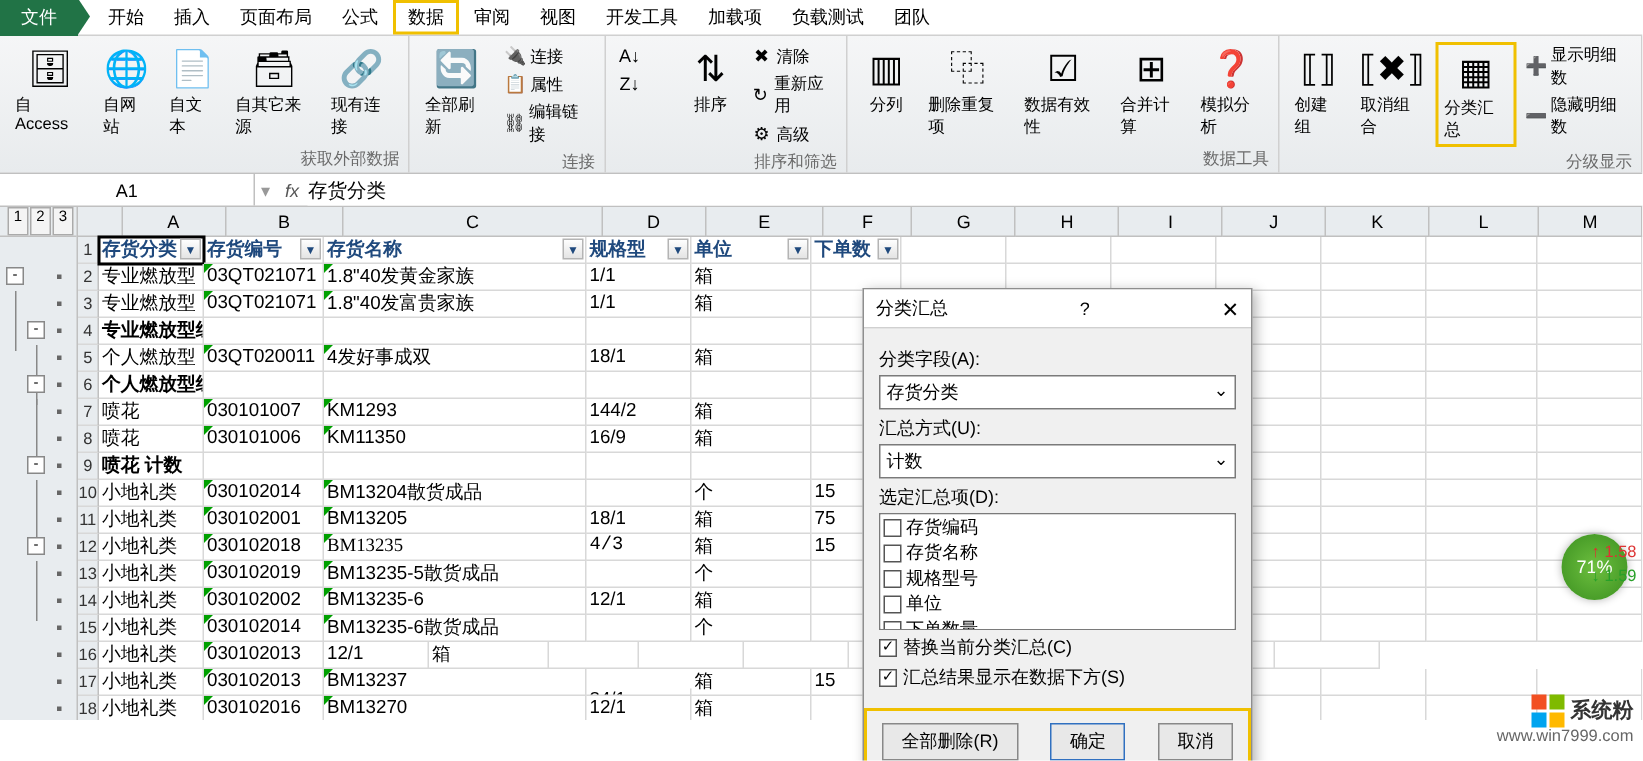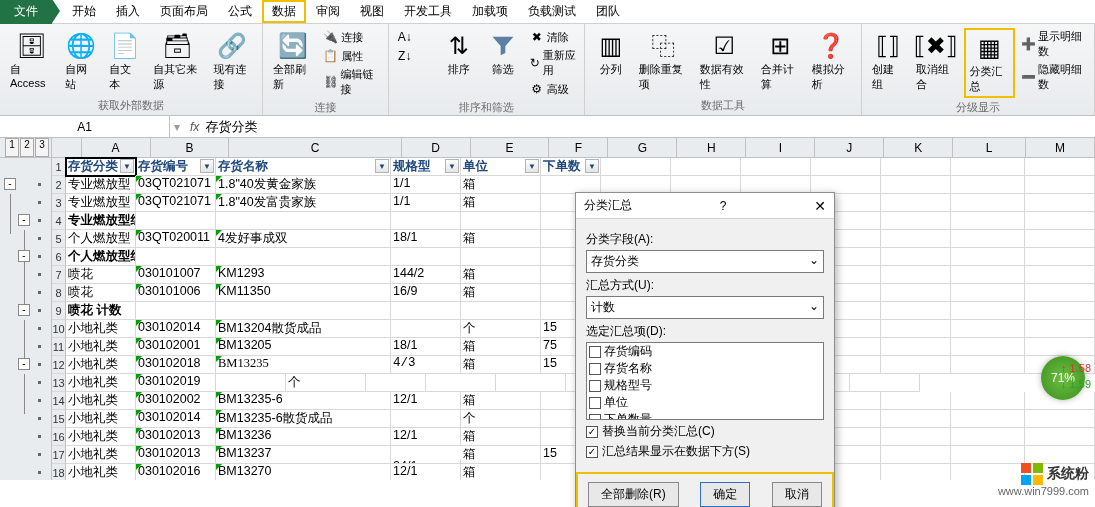--- a/index.html
+++ b/index.html
@@ -87,21 +87,21 @@
   display: flex;
   align-items: center;
   justify-content: center;
   font-size: 24px;
 }
 .ribbon-icon.small {
   width: 16px; height: 16px;
   font-size: 12px;
 }
 .ribbon-group-label {
-  text-align: center;
+  text-align: right;
   color: #6a6a6a;
   font-size: 11px;
   padding-top: 2px;
 }
 .highlight-box {
   border: 2px solid #f0c000;
 }
 .formula-bar {
   display: flex;
   align-items: center;
@@ -463,28 +463,20 @@
         <div class="ribbon-btn small">
             <div class="ribbon-icon small">A↓</div>
           </div>
         <div class="ribbon-btn small">
             <div class="ribbon-icon small">Z↓</div>
           </div>
       </div>
       <div class="ribbon-btn">
           <div class="ribbon-icon">⇅</div>
           <span>排序</span>
-        </div>
-      <div class="ribbon-btn">
-          <div class="ribbon-icon">
-            <svg width="28" height="28" viewBox="0 0 24 24">
-              <path fill="#5b7fa6" d="M3 4h18l-7 8v6l-4 2v-8z"></path>
-            </svg>
-          </div>
-          <span>筛选</span>
         </div>
       <div class="ribbon-btn-col">
         <div class="ribbon-btn small">
             <div class="ribbon-icon small">✖</div>
             <span>清除</span>
           </div>
         <div class="ribbon-btn small">
             <div class="ribbon-icon small">↻</div>
             <span>重新应用</span>
           </div>
@@ -808,20 +800,21 @@
             <div class="cell" style="width: 70px; position: relative;"></div>
             <div class="cell" style="width: 70px; position: relative;"></div>
             <div class="cell" style="width: 70px; position: relative;"></div>
             <div class="cell" style="width: 70px; position: relative;"></div>
             <div class="cell" style="width: 74px; position: relative;"></div>
             <div class="cell" style="width: 70px; position: relative;"></div>
           </div>
           <div class="grid-row">
             <div class="cell" style="width: 70px; position: relative;">小地礼类</div>
             <div class="cell" style="width: 80px; position: relative;">030102019<div class="green-tri"></div></div>
+            <div class="cell" style="width: 175px; position: relative;">BM13235-5散货成品<div class="green-tri"></div></div>
             <div class="cell" style="width: 70px; position: relative;"></div>
             <div class="cell" style="width: 80px; position: relative;">个</div>
             <div class="cell" style="width: 60px; position: relative;"></div>
             <div class="cell" style="width: 70px; position: relative;"></div>
             <div class="cell" style="width: 70px; position: relative;"></div>
             <div class="cell" style="width: 70px; position: relative;"></div>
             <div class="cell" style="width: 70px; position: relative;"></div>
             <div class="cell" style="width: 70px; position: relative;"></div>
             <div class="cell" style="width: 74px; position: relative;"></div>
             <div class="cell" style="width: 70px; position: relative;"></div>
@@ -852,21 +845,20 @@
             <div class="cell" style="width: 70px; position: relative;"></div>
             <div class="cell" style="width: 70px; position: relative;"></div>
             <div class="cell" style="width: 70px; position: relative;"></div>
             <div class="cell" style="width: 70px; position: relative;"></div>
             <div class="cell" style="width: 74px; position: relative;"></div>
             <div class="cell" style="width: 70px; position: relative;"></div>
           </div>
           <div class="grid-row">
             <div class="cell" style="width: 70px; position: relative;">小地礼类</div>
             <div class="cell" style="width: 80px; position: relative;">030102013<div class="green-tri"></div></div>
-            <div class="cell" style="width: 175px; position: relative;">BM13236<div class="green-tri"></div></div>
             <div class="cell" style="width: 70px; position: relative;">12/1</div>
             <div class="cell" style="width: 80px; position: relative;">箱</div>
             <div class="cell" style="width: 60px; position: relative;"></div>
             <div class="cell" style="width: 70px; position: relative;"></div>
             <div class="cell" style="width: 70px; position: relative;"></div>
             <div class="cell" style="width: 70px; position: relative;"></div>
             <div class="cell" style="width: 70px; position: relative;"></div>
             <div class="cell" style="width: 70px; position: relative;"></div>
             <div class="cell" style="width: 74px; position: relative;"></div>
             <div class="cell" style="width: 70px; position: relative;"></div>

